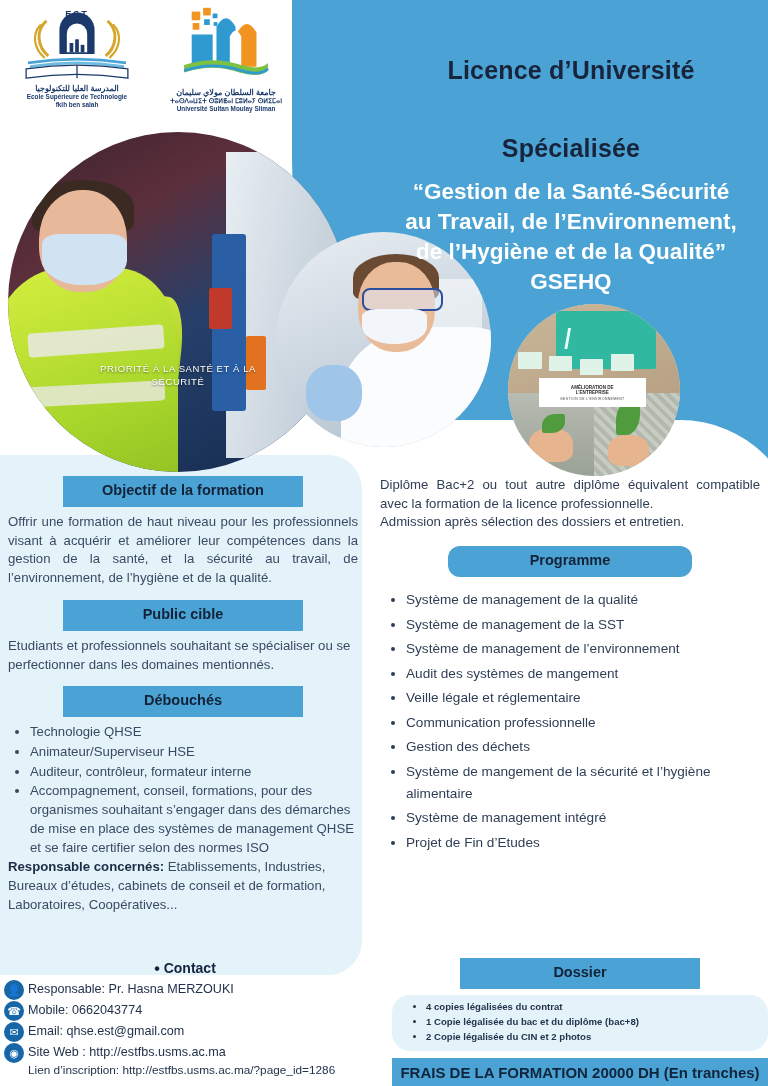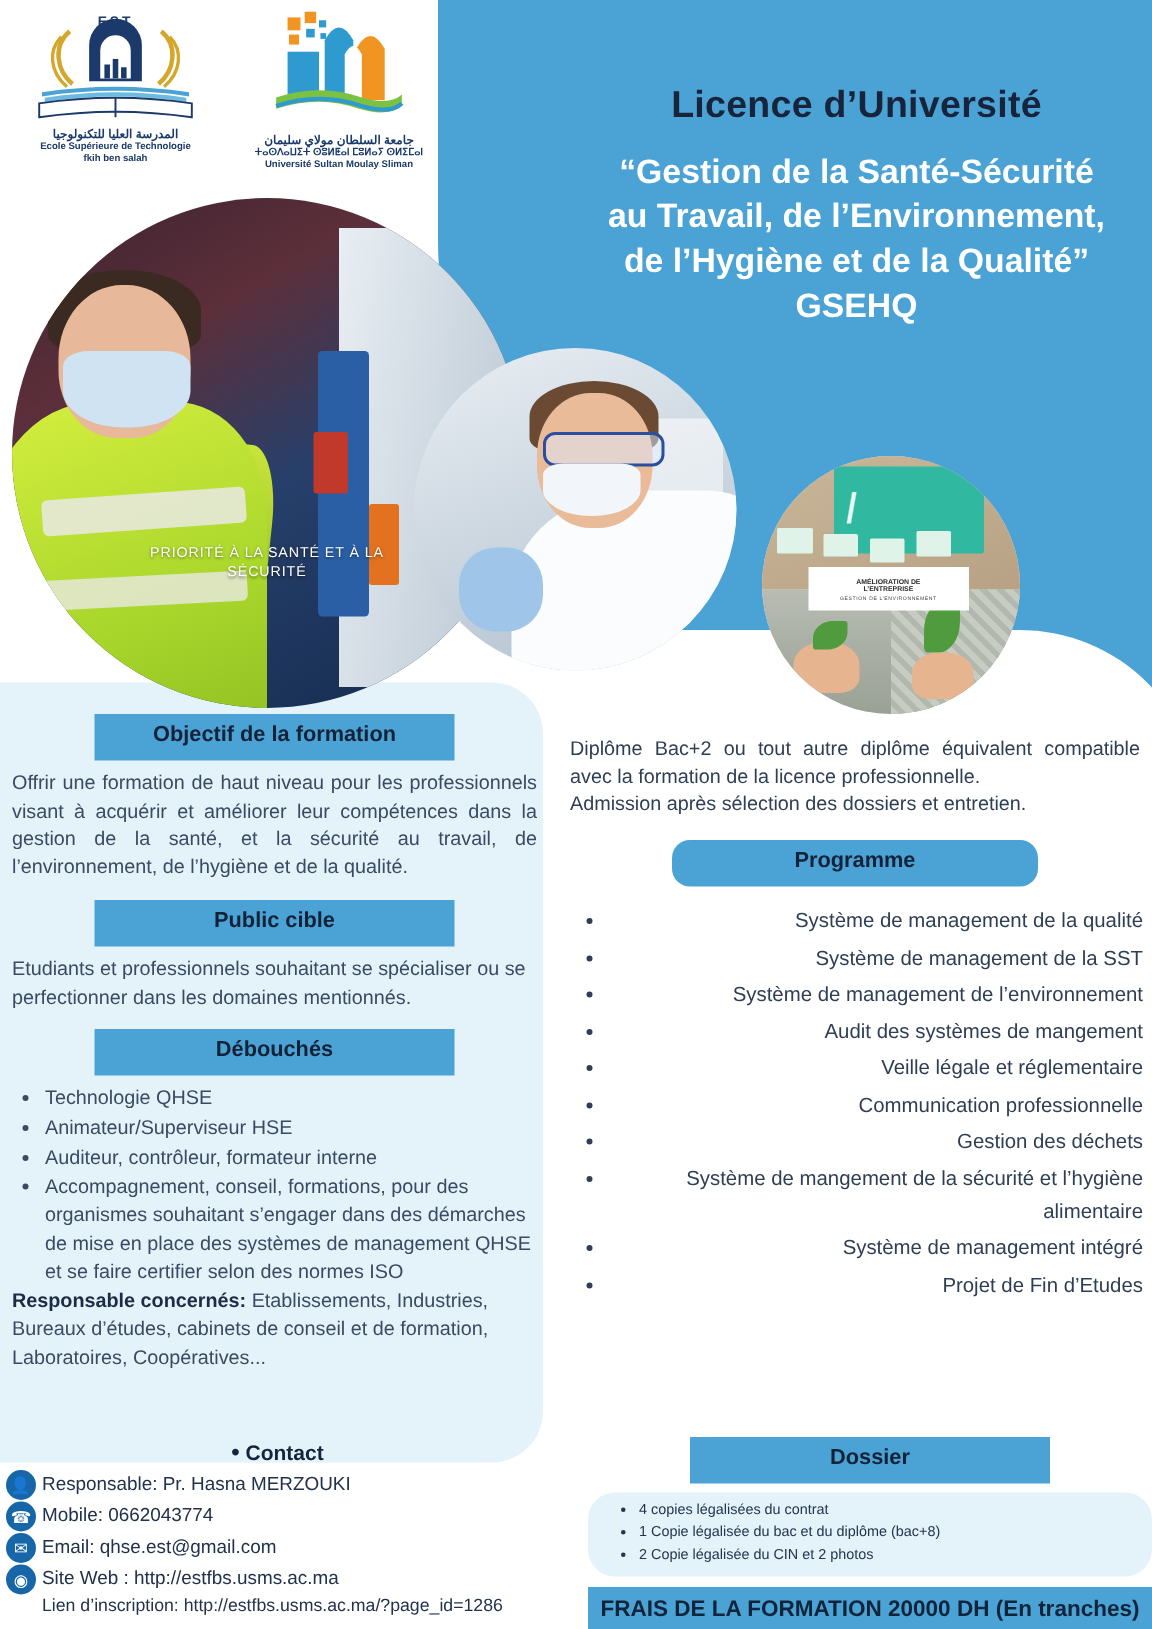--- a/index.html
+++ b/index.html
@@ -101,38 +101,38 @@
   .sh-conditions{width:232px;}
   .sh-programme{width:232px;}
   .sh-dossier{width:228px;}
 
   .body-txt{color:#3b4a63;font-size:13.2px;line-height:1.42;padding:0 8px;}
   .just{text-align:justify;}
   .body-txt.right{color:#2f3e55;}
 
   ul.bul{margin:3px 0 0;padding:0 8px 0 30px;color:#3b4a63;font-size:13.2px;line-height:1.42;}
   ul.bul li{margin-bottom:1px;}
-  ul.prog{margin:12px 0 0;padding:0 6px 0 34px;color:#2f3e55;font-size:13.6px;line-height:1.62;text-align:right;}
+  ul.prog{margin:12px 0 0;padding:0 6px 0 34px;color:#2f3e55;font-size:13.6px;line-height:1.62;}
   ul.prog li{margin-bottom:2.5px;}
   .org{padding:0 8px;color:#3b4a63;font-size:13.2px;line-height:1.42;margin-top:1px;}
   .org b{color:#1d2b44;}
 
   
   .contact{position:absolute;left:0;top:960px;width:370px;z-index:25;}
   .contact-title{text-align:center;font-weight:bold;font-size:14px;color:#14243e;margin-bottom:2px;}
   .contact-title .dot{font-size:16px;vertical-align:middle;}
   .c-row{display:flex;align-items:flex-start;gap:4px;margin-bottom:1px;padding-left:4px;}
   .c-ico{flex:0 0 auto;width:20px;height:20px;border-radius:50%;background:#1766a8;
     display:flex;align-items:center;justify-content:center;color:#fff;font-size:11px;}
   .c-txt{color:#22324c;font-size:12.6px;line-height:1.24;padding-top:2px;}
   .c-txt.small{font-size:11.8px;}
 
   
   .dossier-box{background:#e4f2fa;border-radius:18px;padding:5px 6px 6px;margin-top:2px;}
-  ul.doss{margin:0;padding:0 4px 0 28px;color:#24344d;font-size:9.6px;font-weight:normal;line-height:1.55;}
+  ul.doss{margin:0;padding:0 4px 0 28px;color:#24344d;font-size:9.6px;font-weight:bold;line-height:1.55;}
   .frais{margin-top:7px;background:#4AA3D4;color:#10243c;font-weight:bold;font-size:15px;
     text-align:center;padding:6px 4px 7px;}
   .bottom-right{position:absolute;left:392px;top:958px;width:376px;z-index:25;}
 </style>
 </head>
 <body>
 
 <div id="poster">
 
   <div class="blue-blob"></div>
@@ -179,20 +179,21 @@
         <path d="M30 70 Q60 60 90 70 Q110 76 118 68" stroke="#2e9ad0" stroke-width="3" fill="none"></path>
       </svg>
       <div class="logo-cap ar">جامعة السلطان مولاي سليمان</div>
       <div class="logo-cap">ⵜⴰⵙⴷⴰⵡⵉⵜ ⵙⵓⵍⵟⴰⵏ ⵎⵓⵍⴰⵢ ⵙⵍⵉⵎⴰⵏ</div>
       <div class="logo-cap">Université Sultan Moulay Sliman</div>
     </div>
   </div>
 
   <div class="hdr">
     <div class="hdr-l1">Licence d’Université</div>
+    <div class="hdr-l1">Spécialisée</div>
     <div class="hdr-l2">
       <div>“Gestion de la Santé-Sécurité</div>
       <div>au Travail, de l’Environnement,</div>
       <div>de l’Hygiène et de la Qualité”</div>
       <div>GSEHQ</div>
     </div>
   </div>
 
   <div class="ph ph-main">
     <div class="sc worker-bg">
@@ -262,21 +263,21 @@
     <ul class="bul">
       <li>Technologie QHSE</li>
       <li>Animateur/Superviseur HSE</li>
       <li>Auditeur, contrôleur, formateur interne</li>
       <li>Accompagnement, conseil, formations, pour des organismes souhaitant s’engager dans des démarches de mise en place des systèmes de management QHSE et se faire certifier selon des normes ISO</li>
     </ul>
     <div class="org"><b>Responsable concernés:</b><span> Etablissements, Industries, Bureaux d’études, cabinets de conseil et de formation, Laboratoires, Coopératives...</span></div>
   </div>
 
   <div class="col-right">
-    <div class="body-txt right just" style="margin-top:14px;">Diplôme Bac+2 ou tout autre diplôme équivalent compatible avec la formation de la licence professionnelle.</div>
+    <div class="body-txt right just" style="margin-top:0;">Diplôme Bac+2 ou tout autre diplôme équivalent compatible avec la formation de la licence professionnelle.</div>
     <div class="body-txt right">Admission après sélection des dossiers et entretien.</div>
 
     <div class="sec-head sh-programme" style="margin-top:14px;border-radius:12px;">Programme</div>
     <ul class="prog">
       <li>Système de management de la qualité</li>
       <li>Système de management de la SST</li>
       <li>Système de management de l’environnement</li>
       <li>Audit des systèmes de mangement</li>
       <li>Veille légale et réglementaire</li>
       <li>Communication professionnelle</li>

